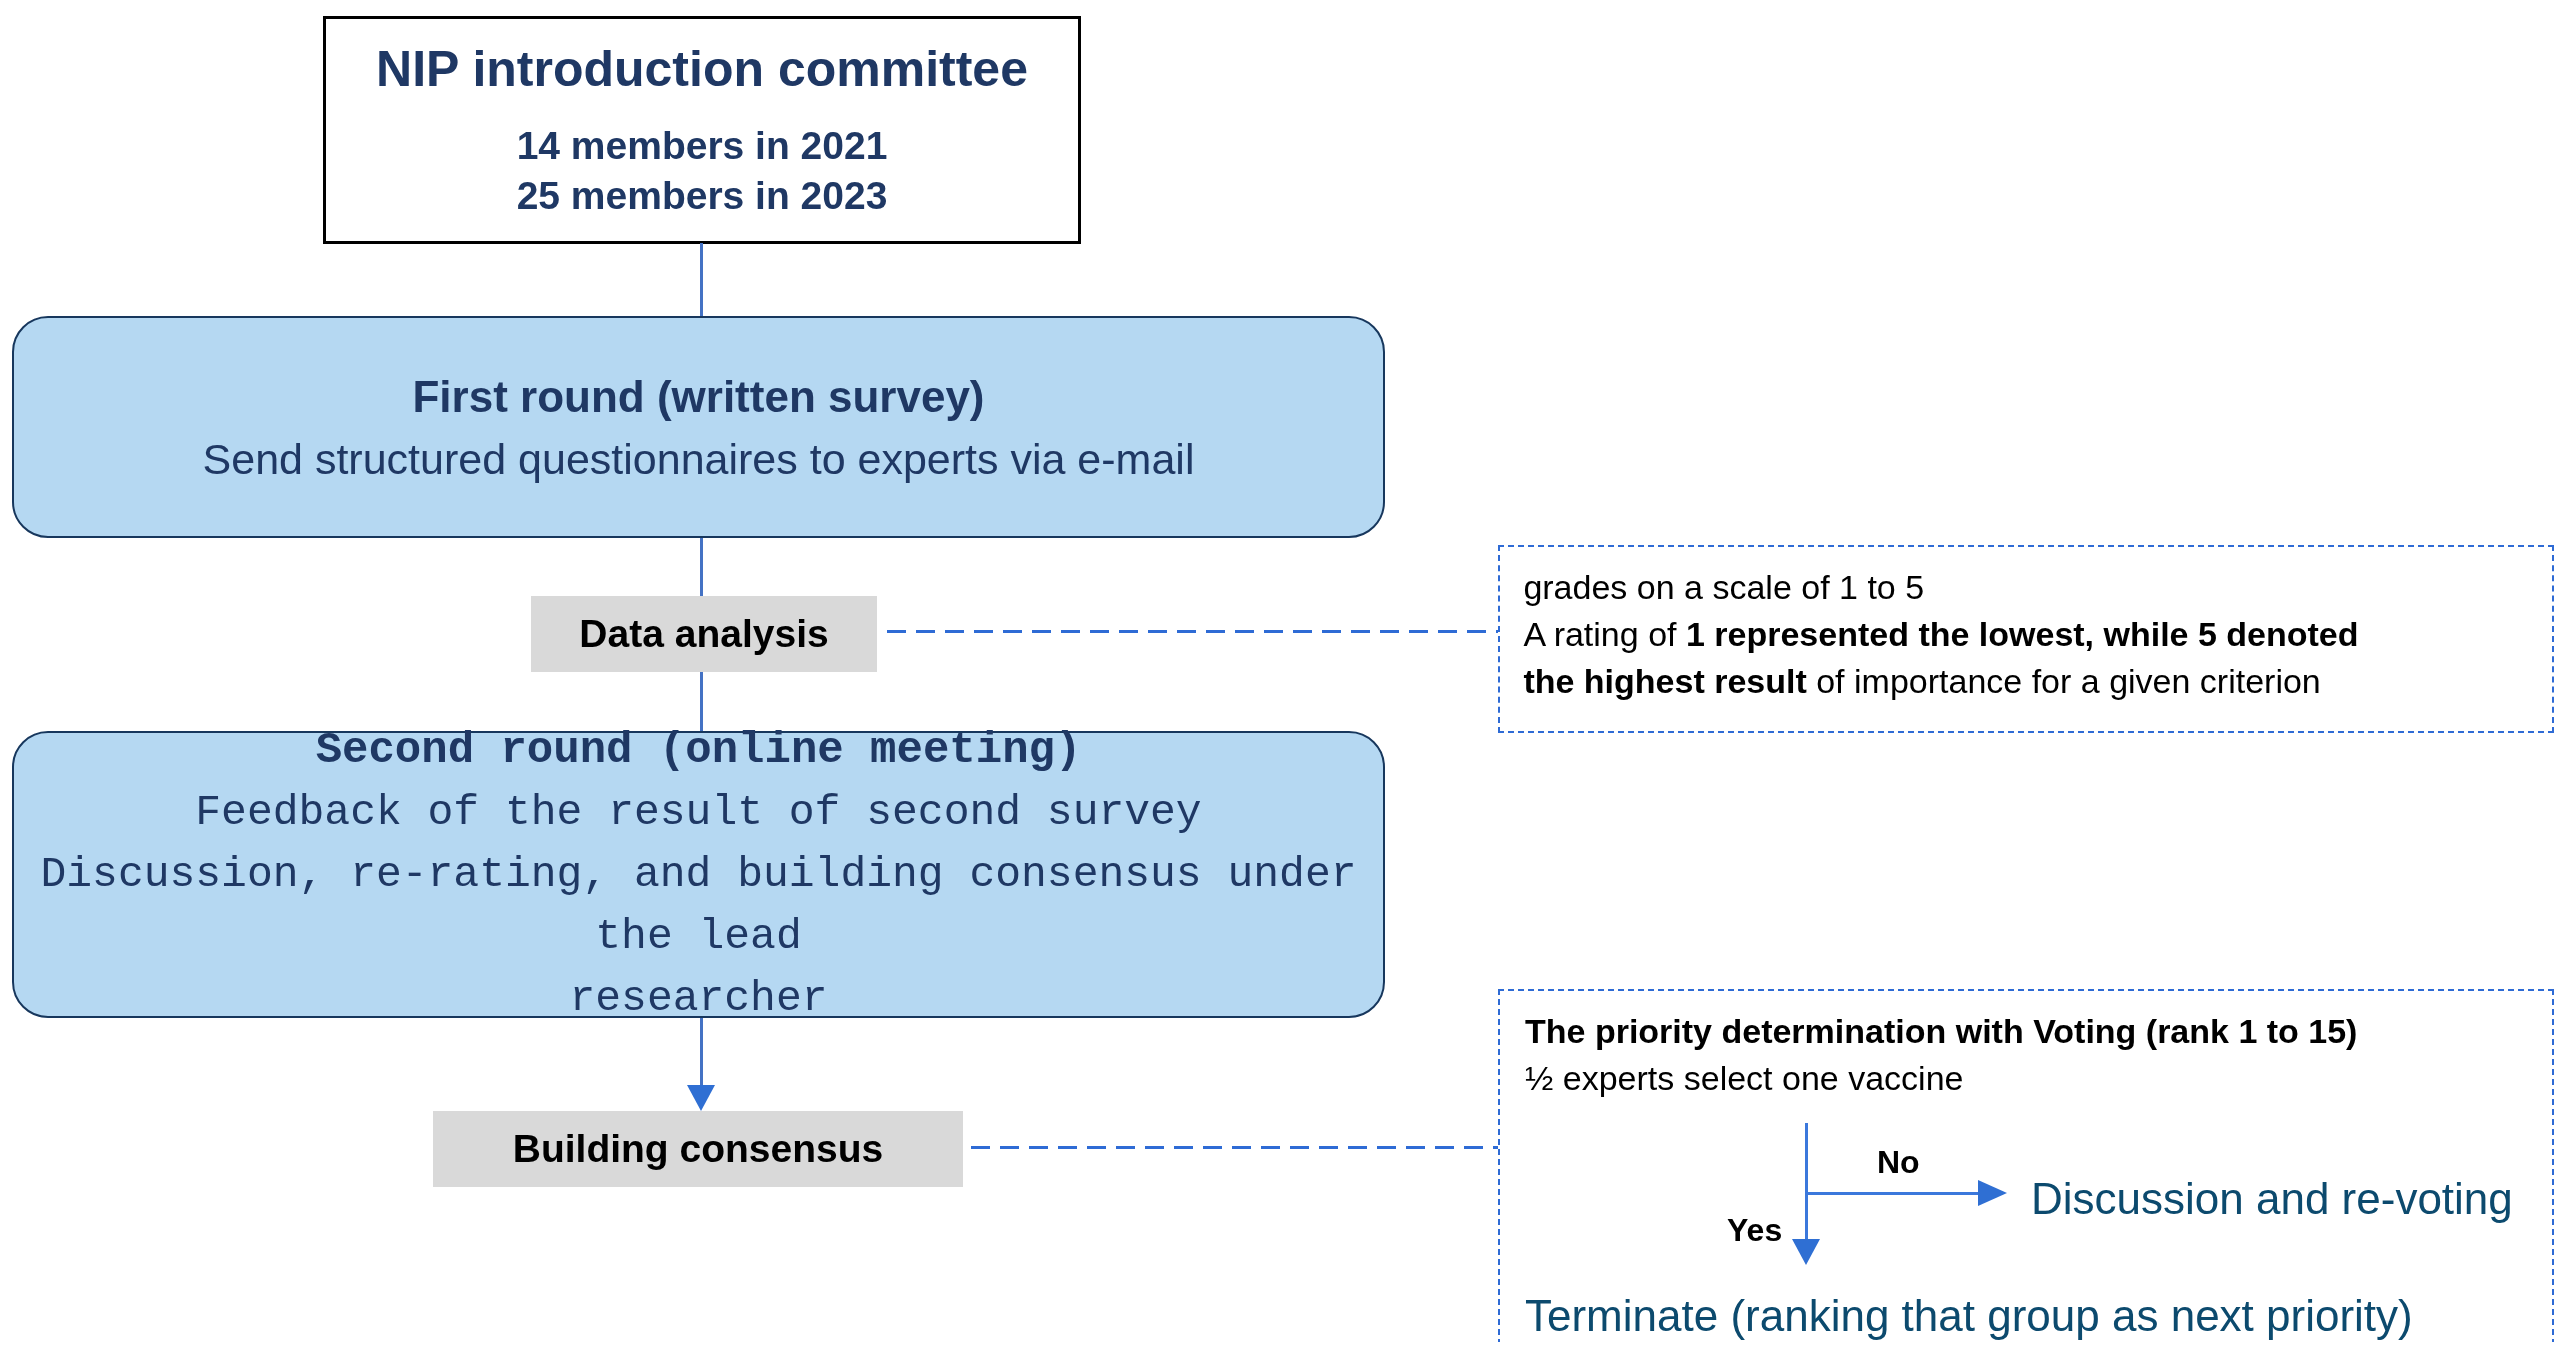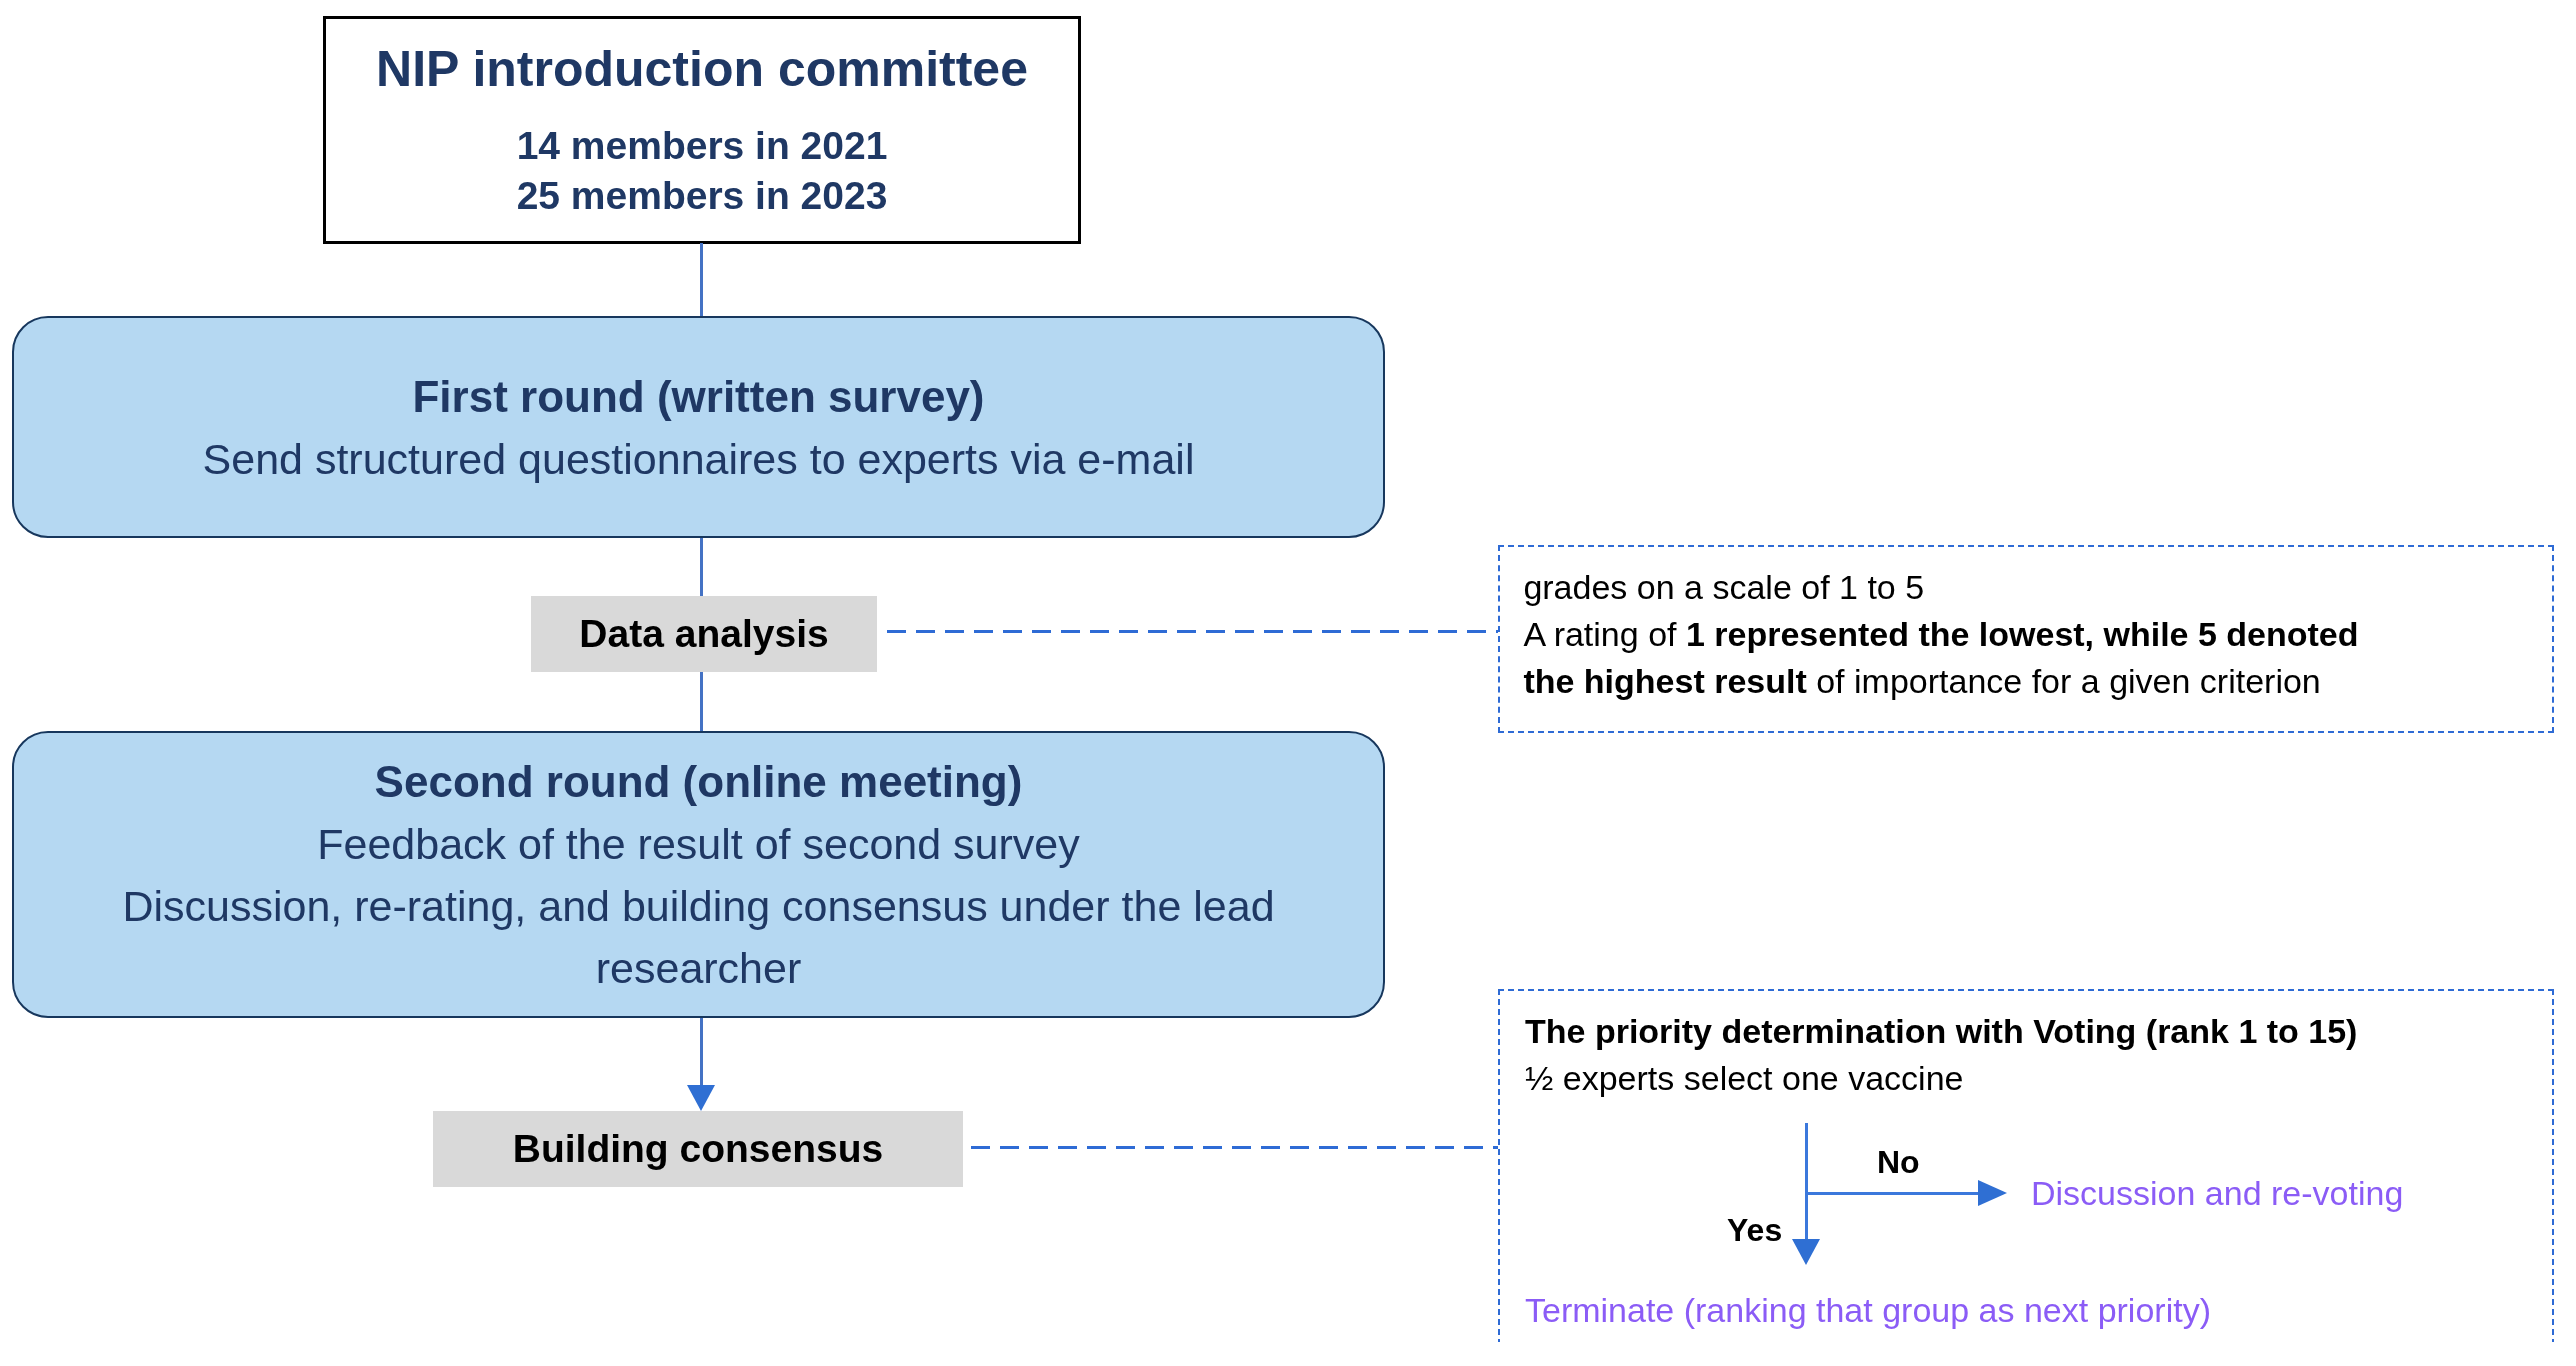--- a/index.html
+++ b/index.html
@@ -45,21 +45,21 @@
     border-left:14.4px solid transparent;border-right:14.4px solid transparent;
     border-top:26px solid #2F6FD3;
   }
   .arrow-head-right{
     position:absolute;width:0;height:0;
     border-top:13.8px solid transparent;border-bottom:13.8px solid transparent;
     border-left:29px solid #2F6FD3;
   }
   .mini-line{position:absolute;background:#3B78DC;}
   .mini-label{position:absolute;font-size:32px;font-weight:bold;color:#000000;}
-  .branch-text{position:absolute;font-size:34px;color:#8b5cf6;white-space:nowrap;}
+  .branch-text{position:absolute;font-size:44px;color:#0c4a6e;white-space:nowrap;}
 </style>
 </head>
 <body>
 
 <div class="canvas">
 
   <div class="committee-box">
     <div class="committee-title">NIP introduction committee</div>
     <div class="committee-members">
       <div>14 members in 2021</div>
@@ -81,21 +81,21 @@
   <div class="dash-h" style="left:887px;top:630px;width:611px;"></div>
 
   <div class="note-box" style="top:545px;height:188px;padding:16.5px 20.6px 0 23.4px;">
     <div class="note-line"><span>grades on a scale of 1 to 5</span></div>
     <div class="note-line"><span>A rating of </span><span style="font-weight: bold;">1 represented the lowest, while 5 denoted</span></div>
     <div class="note-line"><span style="font-weight: bold;">the highest result</span><span> of importance for a given criterion</span></div>
   </div>
 
   <div class="vline" style="left:700px;top:672px;height:59px;"></div>
 
-  <div class="process-box" style="top:731px;height:287px;">
+  <div class="process-box" style="top:731px;height:287px;font-family:Liberation Mono, monospace;">
     <div class="p-title">Second round (online meeting)</div>
     <div class="p-line">Feedback of the result of second survey</div>
     <div class="p-line">Discussion, re-rating, and building consensus under the lead</div>
     <div class="p-line">researcher</div>
   </div>
 
   <div class="vline" style="left:700px;top:1018px;height:69px;"></div>
   <div class="arrow-head-down" style="left:687px;top:1085px;"></div>
 
   <div class="step-label" style="left:433px;top:1111px;width:530px;height:76px;">Building consensus</div>

